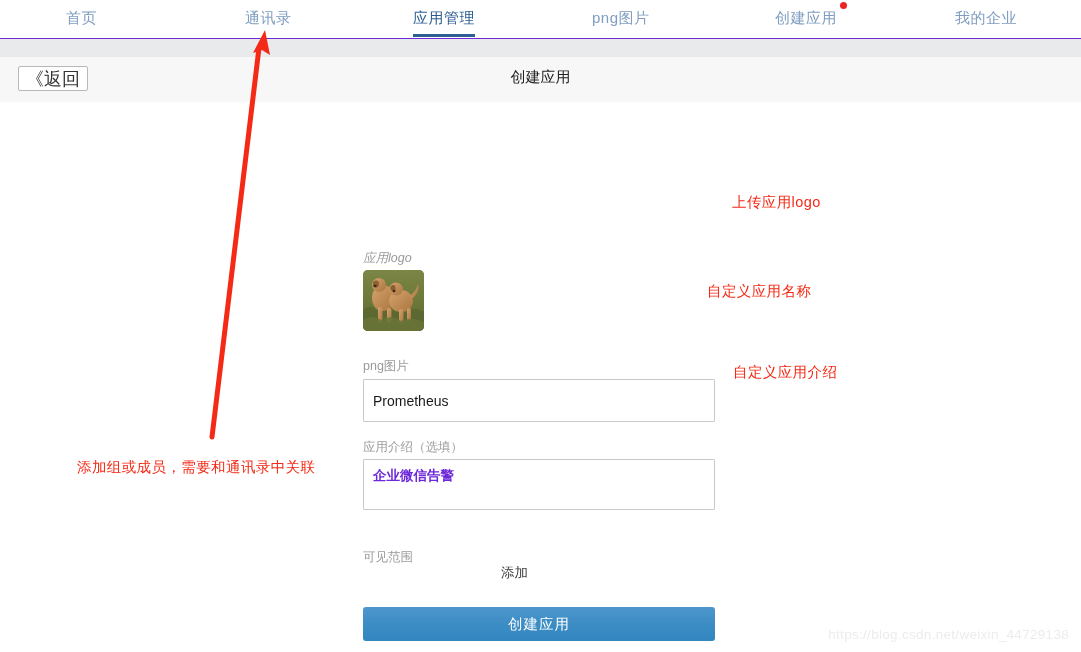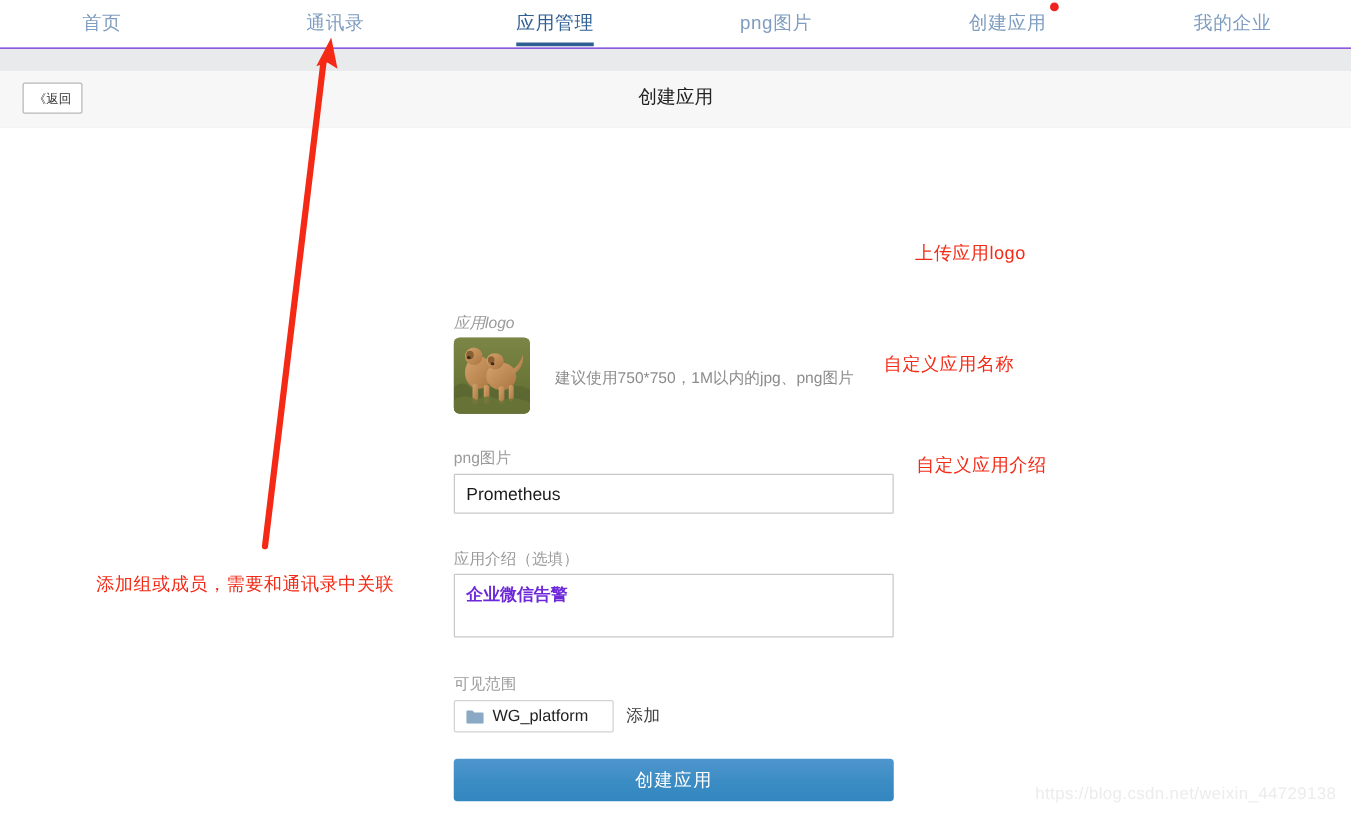--- a/index.html
+++ b/index.html
@@ -79,21 +79,21 @@
     left: 18px;
     top: 9px;
     min-width: 48px;
     height: 25px;
     line-height: 25px;
     padding: 0 7px;
     box-sizing: border-box;
     background: #ffffff;
     border: 1px solid #b8b8b8;
     border-radius: 2px;
-    font-size: 10px;
+    font-size: 18px;
     color: #333333;
     text-align: center;
     cursor: pointer;
     white-space: nowrap;
   }
   .page-title {
     position: absolute;
     left: 0; top: 11px;
     width: 1081px;
     text-align: center;
@@ -137,21 +137,21 @@
     font-size: 12.5px;
     color: #8c8c8c;
     white-space: nowrap;
   }
 
   
   .text-input {
     position: absolute;
     left: 363px;
     width: 352px;
-    height: 32px;
+    height: 43px;
     box-sizing: border-box;
     border: 1px solid #c9c9c9;
     background: #ffffff;
     font-size: 14px;
     color: #1a1a1a;
     padding: 0 9px;
     font-family: "Liberation Sans", "DejaVu Sans", sans-serif;
     outline: none;
     border-radius: 1px;
   }
@@ -320,35 +320,28 @@
         <rect x="44" y="38" width="4" height="13" rx="2"></rect>
       </g>
       <ellipse cx="13" cy="14" rx="3" ry="3.4" fill="#8a5f32"></ellipse>
       <ellipse cx="30" cy="18" rx="2.6" ry="3" fill="#8a5f32"></ellipse>
       <ellipse cx="12" cy="16" rx="1.6" ry="1.3" fill="#3a2a18"></ellipse>
       <ellipse cx="31" cy="21" rx="1.5" ry="1.2" fill="#3a2a18"></ellipse>
       <path d="M0 50 q10 -6 18 0 q10 -6 20 1 q10 -5 23 1 L61 61 L0 61 Z" fill="#697437" opacity="0.85"></path>
     </svg>
   </div>
 
-  <div class="logo-hint">建议使用750*750，1M以内的jpg、png图片</div>
 
   <div class="field-label" style="left:363px; top:256px;">png图片</div>
   <input class="text-input" type="text" style="top: 277px;" value="Prometheus">
 
   <div class="field-label" style="left:363px; top:337px;">应用介绍（选填）</div>
   <textarea class="textarea" style="top: 357px;">企业微信告警</textarea>
 
-  <div class="field-label" style="left:363px; top:437px;">可见范围</div>
-  <div class="scope-chip">
-    <svg class="folder-icon" viewBox="0 0 14 11">
-      <path d="M0 1.4 Q0 0.4 1 0.4 L5 0.4 L6.4 2 L13 2 Q14 2 14 3 L14 10 Q14 11 13 11 L1 11 Q0 11 0 10 Z" fill="#8aa9c4"></path>
-    </svg>
-    <span class="chip-text">WG_platform</span>
-  </div>
+  <div class="field-label" style="left:363px; top:447px;">可见范围</div>
   <div class="add-link">添加</div>
 
   <button class="submit-btn">创建应用</button>
 </div>
 
 <div class="annot" style="left:732px; top:193px;">上传应用logo</div>
 <div class="annot" style="left:707px; top:282px;">自定义应用名称</div>
 <div class="annot" style="left:733px; top:363px;">自定义应用介绍</div>
 <div class="annot" style="left:77px; top:458px;font-family:Liberation Mono, monospace;">添加组或成员，需要和通讯录中关联</div>
 

